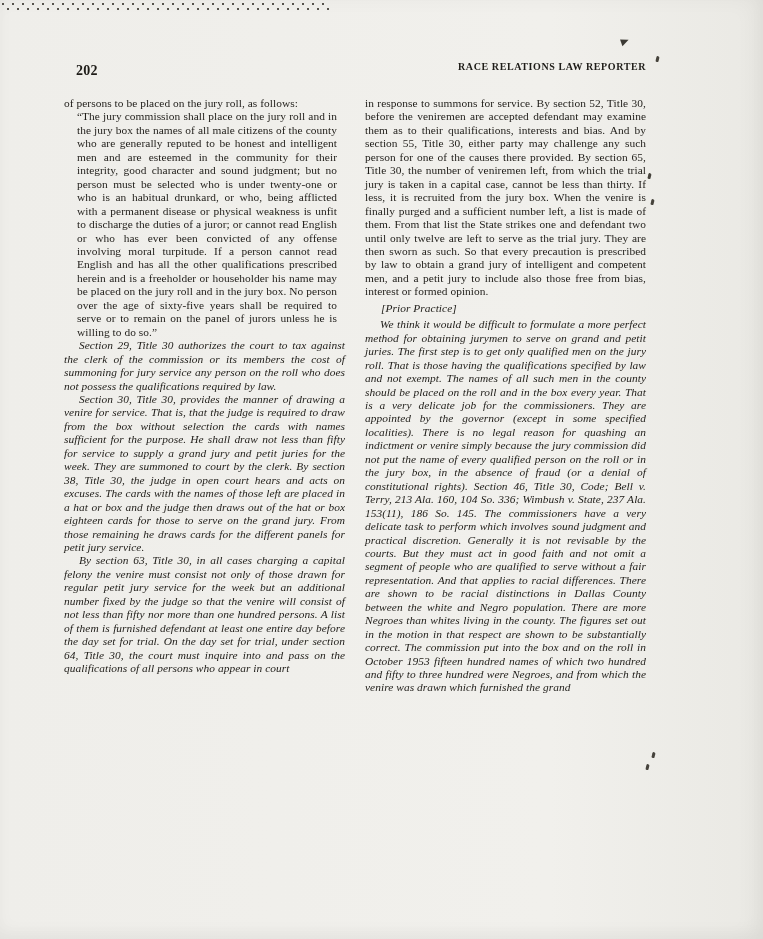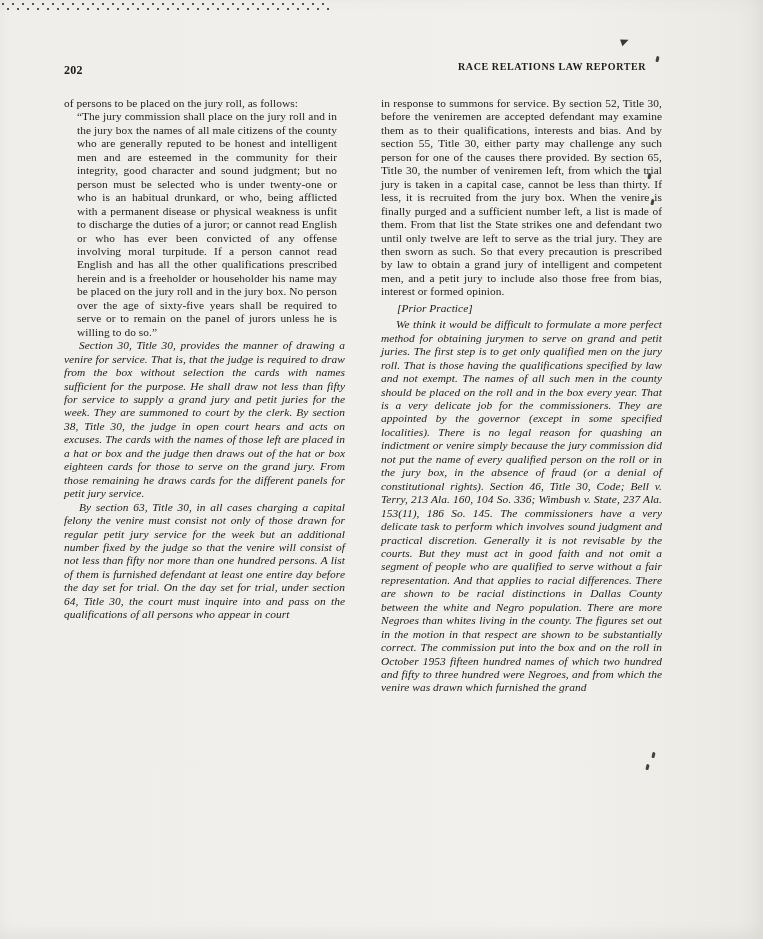--- a/index.html
+++ b/index.html
@@ -53,42 +53,42 @@
   .t5 { top: 764px; left: 646px; }
 
   .header {
     position: absolute;
     top: 61px; left: 64px;
     width: 582px;
     height: 16px;
   }
   .page-num {
     position: absolute;
-    left: 0; top: 2px;
+    left: 12px; top: 2px;
     font-weight: bold;
-    font-size: 12px;
+    font-size: 14px;
     letter-spacing: 0.3px;
   }
   .title {
     display: block;
     width: 100%;
     text-align: right;
     font-weight: bold;
     font-size: 10px;
     letter-spacing: 0.6px;
     white-space: nowrap;
   }
 
   .columns {
     position: absolute;
     top: 97px; left: 64px;
     width: 582px;
     display: grid;
     grid-template-columns: 281px 281px;
-    column-gap: 36px;
+    column-gap: 20px;
   }
   .col p {
     margin: 0;
     text-align: justify;
     font-size: 11.4px;
     line-height: 13.45px;
     letter-spacing: 0.05px;
   }
   .col p.indent { text-indent: 15px; font-style: italic; }
   .col p.quote {
@@ -117,20 +117,21 @@
   <div class="header">
     <span class="page-num">202</span>
     <span class="title">RACE RELATIONS LAW REPORTER</span>
   </div>
 
   <div class="columns">
 
     <div class="col">
       <p>of persons to be placed on the jury roll, as follows:</p>
       <p class="quote">“The jury commission shall place on the jury roll and in the jury box the names of all male citizens of the county who are generally reputed to be honest and intelligent men and are esteemed in the community for their integrity, good character and sound judgment; but no person must be selected who is under twenty-one or who is an habitual drunkard, or who, being afflicted with a permanent disease or physical weakness is unfit to discharge the duties of a juror; or cannot read English or who has ever been convicted of any offense involving moral turpitude. If a person cannot read English and has all the other qualifications prescribed herein and is a freeholder or householder his name may be placed on the jury roll and in the jury box. No person over the age of sixty-five years shall be required to serve or to remain on the panel of jurors unless he is willing to do so.”</p>
+      <p class="indent">Section 29, Title 30 authorizes the court to tax against the clerk of the commission or its members the cost of summoning for jury service any person on the roll who does not possess the qualifications required by law.</p>
       <p class="indent">Section 30, Title 30, provides the manner of drawing a venire for service. That is, that the judge is required to draw from the box without selection the cards with names sufficient for the purpose. He shall draw not less than fifty for service to supply a grand jury and petit juries for the week. They are summoned to court by the clerk. By section 38, Title 30, the judge in open court hears and acts on excuses. The cards with the names of those left are placed in a hat or box and the judge then draws out of the hat or box eighteen cards for those to serve on the grand jury. From those remaining he draws cards for the different panels for petit jury service.</p>
       <p class="indent">By section 63, Title 30, in all cases charging a capital felony the venire must consist not only of those drawn for regular petit jury service for the week but an additional number fixed by the judge so that the venire will consist of not less than fifty nor more than one hundred persons. A list of them is furnished defendant at least one entire day before the day set for trial. On the day set for trial, under section 64, Title 30, the court must inquire into and pass on the qualifications of all persons who appear in court</p>
     </div>
 
     <div class="col">
       <p>in response to summons for service. By section 52, Title 30, before the veniremen are accepted defendant may examine them as to their qualifications, interests and bias. And by section 55, Title 30, either party may challenge any such person for one of the causes there provided. By section 65, Title 30, the number of veniremen left, from which the trial jury is taken in a capital case, cannot be less than thirty. If less, it is recruited from the jury box. When the venire is finally purged and a sufficient number left, a list is made of them. From that list the State strikes one and defendant two until only twelve are left to serve as the trial jury. They are then sworn as such. So that every precaution is prescribed by law to obtain a grand jury of intelligent and competent men, and a petit jury to include also those free from bias, interest or formed opinion.</p>
       <p class="bracket-heading">[Prior Practice]</p>
       <p class="indent">We think it would be difficult to formulate a more perfect method for obtaining jurymen to serve on grand and petit juries. The first step is to get only qualified men on the jury roll. That is those having the qualifications specified by law and not exempt. The names of all such men in the county should be placed on the roll and in the box every year. That is a very delicate job for the commissioners. They are appointed by the governor (except in some specified localities). There is no legal reason for quashing an indictment or venire simply because the jury commission did not put the name of every qualified person on the roll or in the jury box, in the absence of fraud (or a denial of constitutional rights). Section 46, Title 30, Code; Bell v. Terry, 213 Ala. 160, 104 So. 336; Wimbush v. State, 237 Ala. 153(11), 186 So. 145. The commissioners have a very delicate task to perform which involves sound judgment and practical discretion. Generally it is not revisable by the courts. But they must act in good faith and not omit a segment of people who are qualified to serve without a fair representation. And that applies to racial differences. There are shown to be racial distinctions in Dallas County between the white and Negro population. There are more Negroes than whites living in the county. The figures set out in the motion in that respect are shown to be substantially correct. The commission put into the box and on the roll in October 1953 fifteen hundred names of which two hundred and fifty to three hundred were Negroes, and from which the venire was drawn which furnished the grand</p>
     </div>
 

